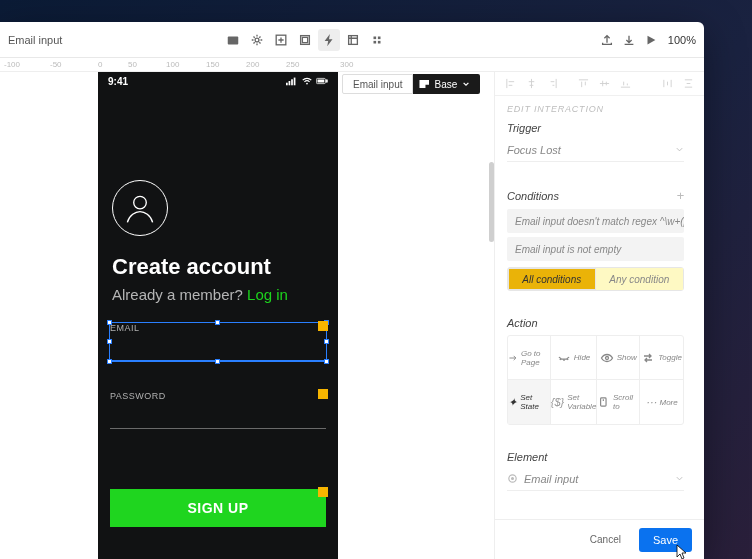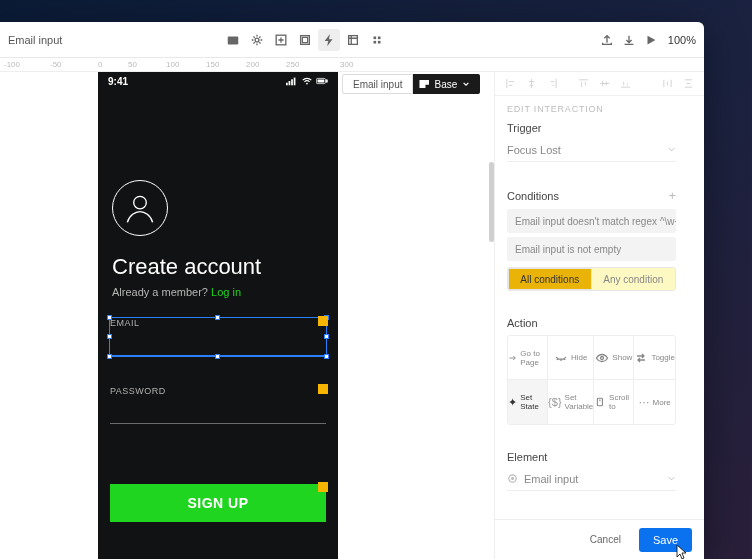--- a/index.html
+++ b/index.html
@@ -96,22 +96,22 @@
 
   .avatar-circle {
     width: 56px; height: 56px;
     border: 1.5px solid #fff;
     border-radius: 50%;
     margin: 90px 0 18px 14px;
     display: flex; align-items: center; justify-content: center;
   }
   .avatar-circle svg { width: 36px; height: 36px; }
 
-  .create-title { font-size: 22px; font-weight: 400; margin-left: 14px; }
-  .subline { font-size: 11px; color: #b5b5b5; margin: 6px 0 0 14px; }
+  .create-title { font-size: 22px; font-weight: 700; margin-left: 14px; }
+  .subline { font-size: 15px; color: #b5b5b5; margin: 6px 0 0 14px; }
   .subline a { color: #1dd31d; text-decoration: none; font-weight: 500; }
 
   .field {
     margin: 14px 12px 0 12px;
     position: relative;
   }
   .field-label {
     font-size: 9px;
     letter-spacing: 0.5px;
     color: #b0b0b0;
@@ -203,21 +203,21 @@
     height: 24px;
     display: flex;
     align-items: center;
     padding: 0 10px;
     gap: 10px;
     border-bottom: 1px solid #f0f0f0;
     color: #d0d0d0;
   }
   .insp-toolbar-row svg { width: 11px; height: 11px; }
 
-  .insp-section { padding: 8px 28px 10px 12px; }
+  .insp-section { padding: 8px 20px 10px 12px; font-style: italic; }
   .insp-heading {
     font-size: 9px;
     letter-spacing: 0.8px;
     color: #bdbdbd;
   }
   .insp-label { font-size: 11px; color: #444; margin-top: 8px; font-weight:500; }
   .insp-row-flex { display:flex; align-items:center; justify-content:space-between; margin-top:8px;}
   .dropdown-row {
     margin-top: 4px;
     height: 24px;

